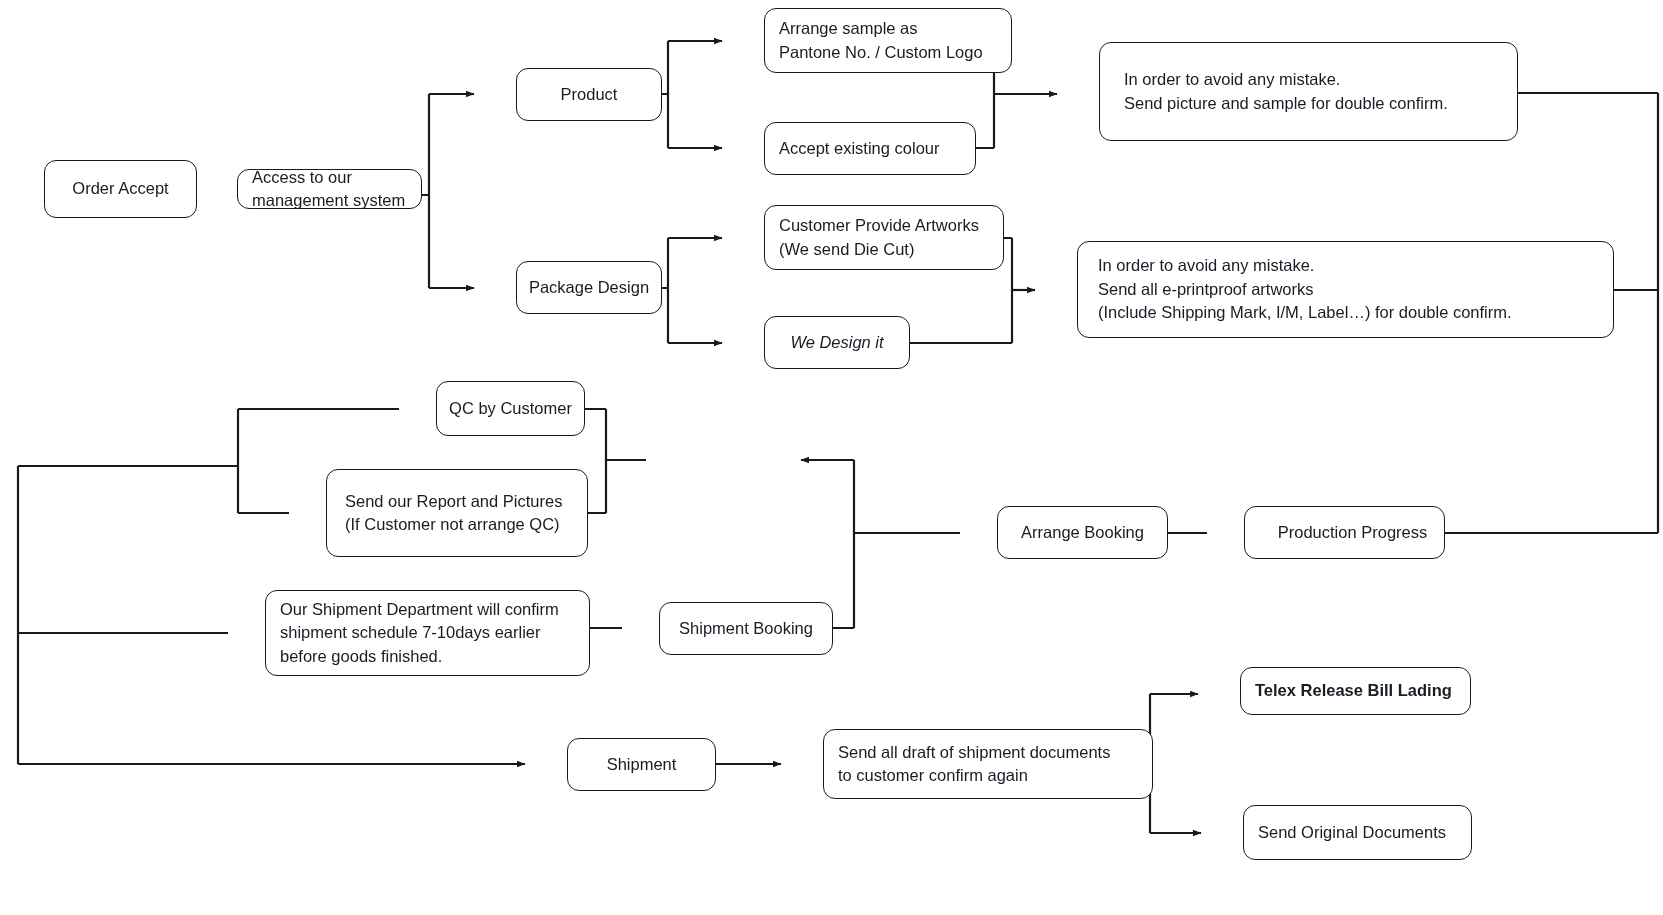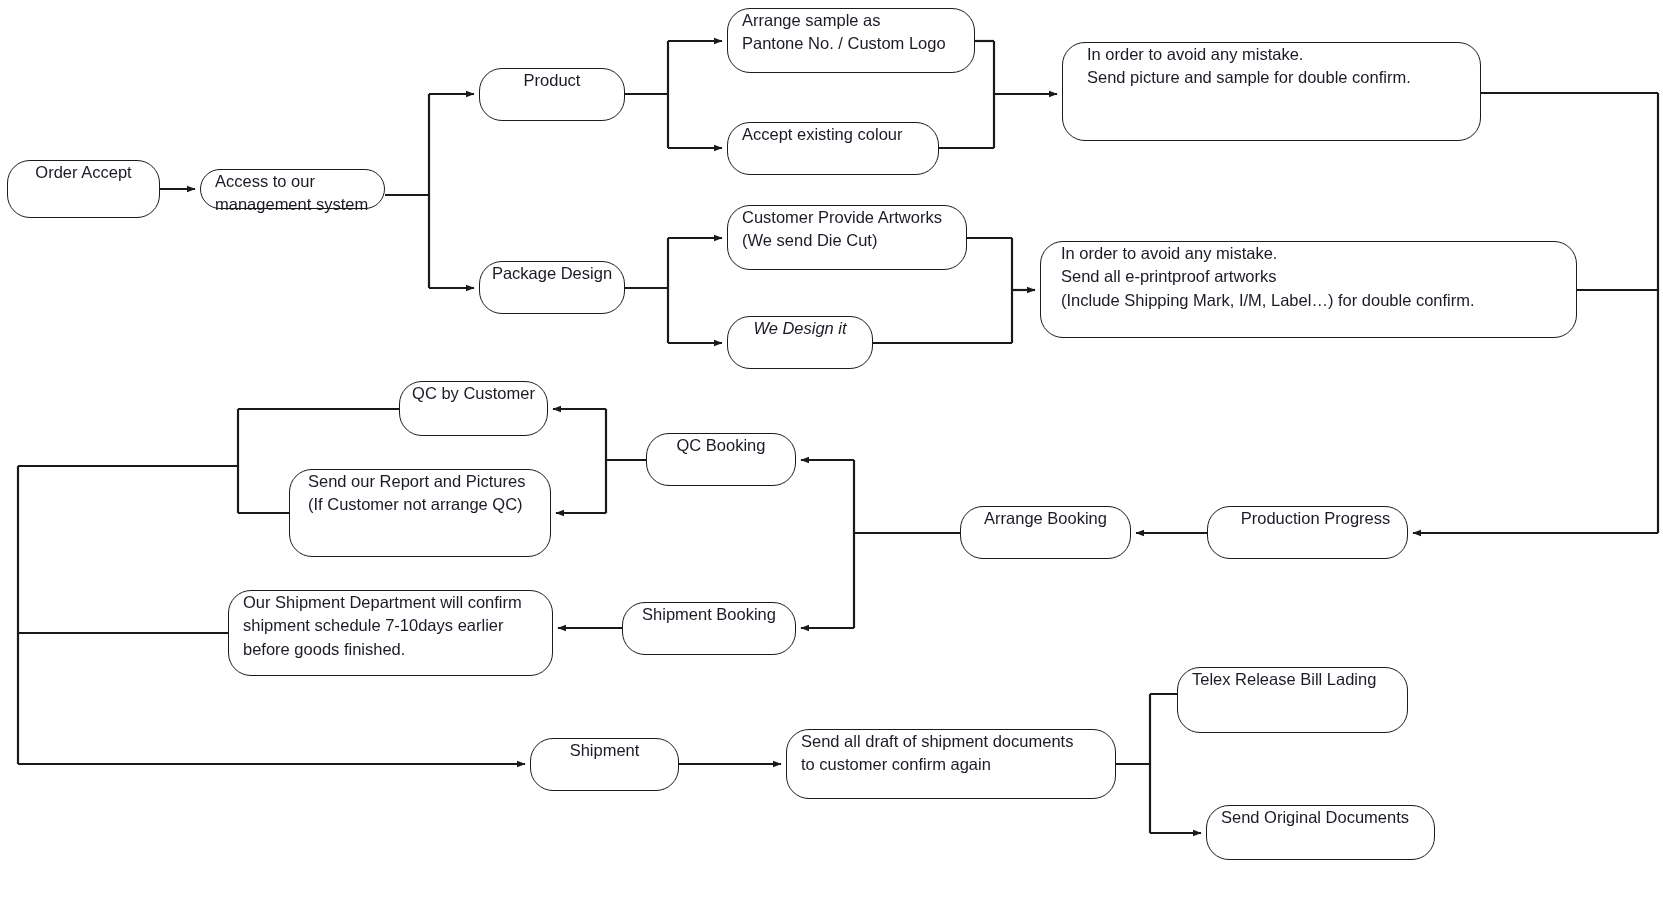--- a/index.html
+++ b/index.html
@@ -26,27 +26,29 @@
     stroke: #1a1a1a;
     stroke-width: 2.2;
     stroke-linejoin: miter;
     stroke-linecap: butt;
   }
   .node {
     position: absolute;
     box-sizing: border-box;
     background: #ffffff;
     border: 1.3px solid #1a1a1a;
-    border-radius: 23px;
+    border-radius: 12px;
     display: flex;
+    align-items: center;
     color: #1b1b26;
     font-size: 16.5px;
     line-height: 1.42;
     white-space: pre-line;
     z-index: 2;
+    margin-left: 37px;
   }
   .node.center  { justify-content: center; text-align: center; }
   .node.left    { justify-content: flex-start; text-align: left; }
   .node .lbl { display: block; }
   .node.left .lbl { padding-left: 14px; }
 </style>
 </head>
 <body>
 
 <div id="canvas">
@@ -168,23 +170,20 @@
   </div>
 
   <div class="node center" style="left:1207px;top:506px;width:201px;height:53px;padding-left:16px;">
     <span class="lbl">Production Progress</span>
   </div>
 
   <div class="node center" style="left:960px;top:506px;width:171px;height:53px;">
     <span class="lbl">Arrange Booking</span>
   </div>
 
-  <div class="node center" style="left:646px;top:433px;width:150px;height:53px;">
-    <span class="lbl">QC Booking</span>
-  </div>
 
   <div class="node center" style="left:622px;top:602px;width:174px;height:53px;">
     <span class="lbl">Shipment Booking</span>
   </div>
 
   <div class="node center" style="left:399px;top:381px;width:149px;height:55px;">
     <span class="lbl">QC by Customer</span>
   </div>
 
   <div class="node left" style="left:289px;top:469px;width:262px;height:88px;">
@@ -200,21 +199,21 @@
 
   <div class="node center" style="left:530px;top:738px;width:149px;height:53px;">
     <span class="lbl">Shipment</span>
   </div>
 
   <div class="node left" style="left:786px;top:729px;width:330px;height:70px;">
     <span class="lbl">Send all draft of shipment documents
 to customer confirm again</span>
   </div>
 
-  <div class="node left" style="left:1177px;top:667px;width:231px;height:66px;">
+  <div class="node left" style="left:1203px;top:667px;width:231px;height:48px;font-weight:bold;">
     <span class="lbl">Telex Release Bill Lading</span>
   </div>
 
   <div class="node left" style="left:1206px;top:805px;width:229px;height:55px;">
     <span class="lbl">Send Original Documents</span>
   </div>
 
 </div>
 
 </body></html>

